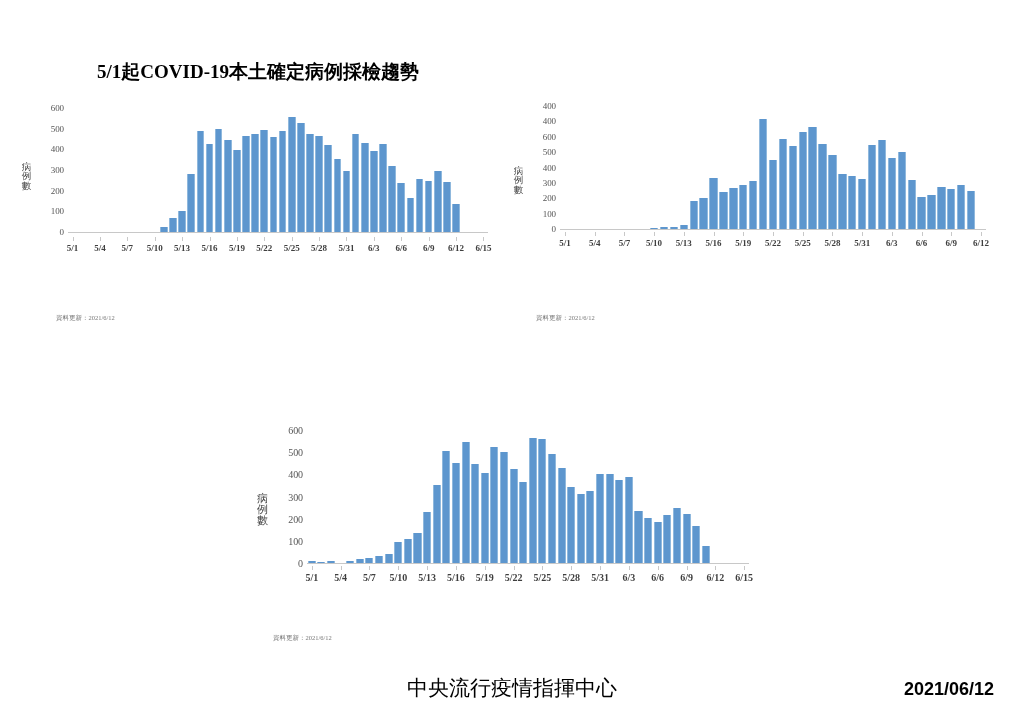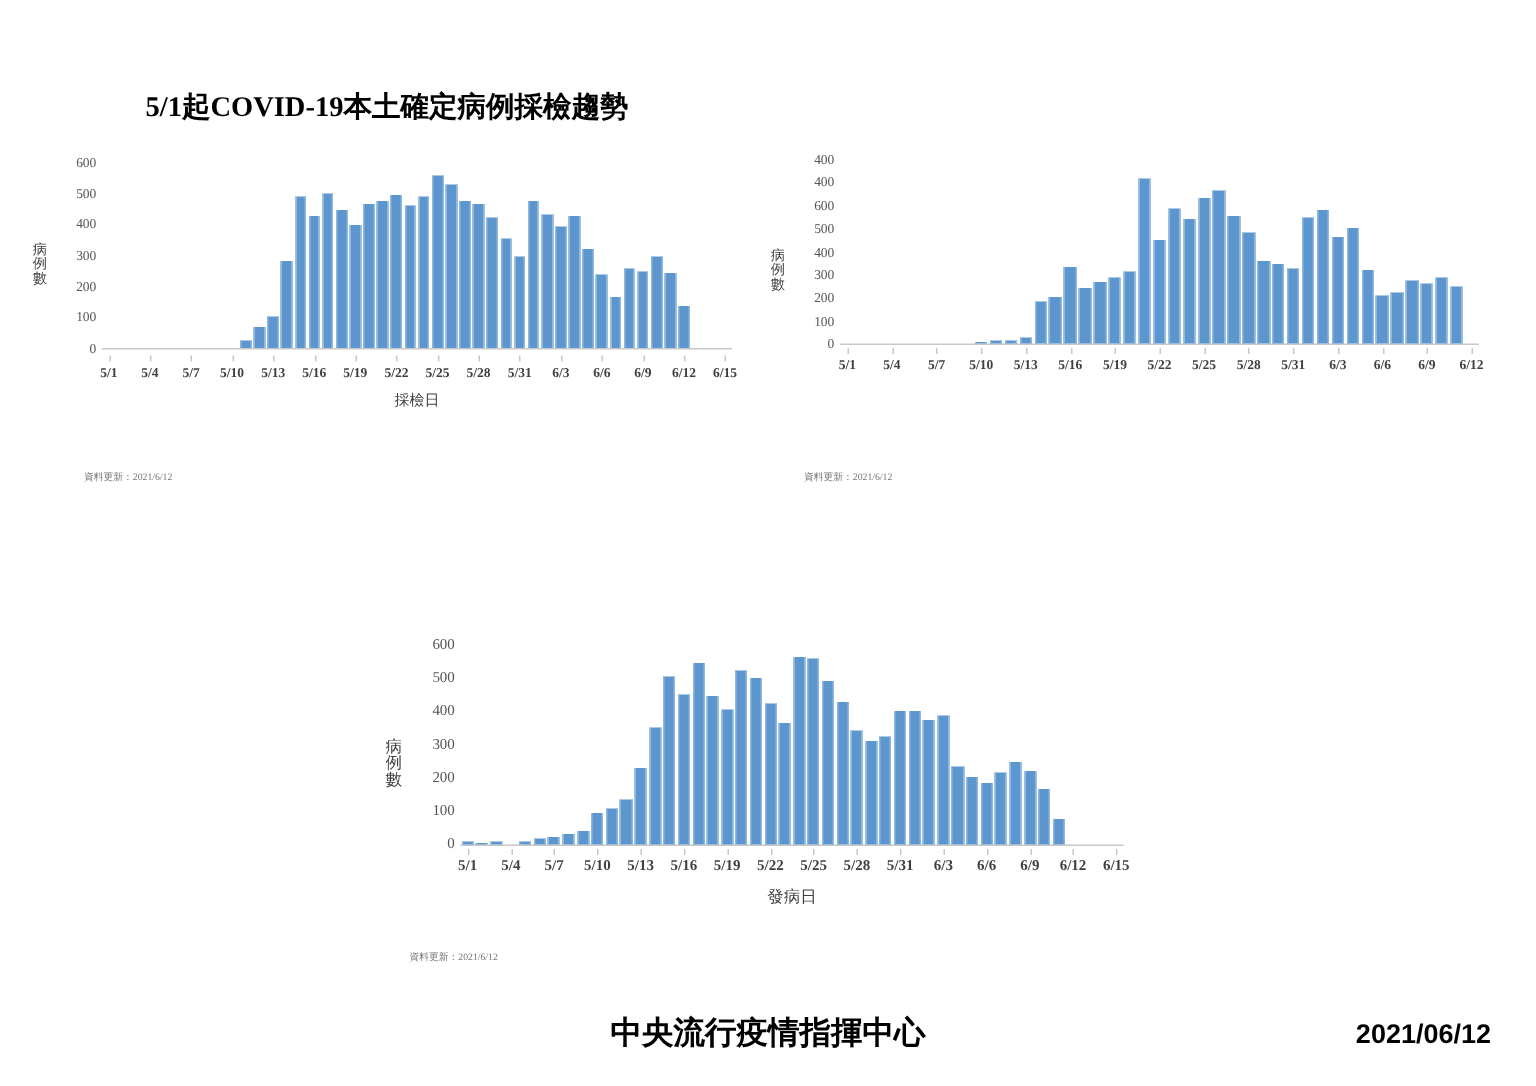--- a/index.html
+++ b/index.html
@@ -139,21 +139,21 @@
   }
 
   
   .footer-org {
     position: absolute;
     left: 0;
     right: 0;
     bottom: 22px;
     text-align: center;
     font-size: 21px;
-    font-weight: 700;
+    font-weight: 400;
     color: #000;
   }
   .footer-date {
     position: absolute;
     right: 30px;
     bottom: 24px;
     font-size: 18px;
     font-weight: 700;
     color: #000;
   }
@@ -240,21 +240,20 @@
           <div class="xtick-mark" style="left: 305.87px; top: -4px; height: 4px; background: rgb(200, 200, 200);"></div>
           <div class="xtick" style="font-size: 9px; left: 333.261px; top: 2px;">6/6</div>
           <div class="xtick-mark" style="left: 333.261px; top: -4px; height: 4px; background: rgb(200, 200, 200);"></div>
           <div class="xtick" style="font-size: 9px; left: 360.652px; top: 2px;">6/9</div>
           <div class="xtick-mark" style="left: 360.652px; top: -4px; height: 4px; background: rgb(200, 200, 200);"></div>
           <div class="xtick" style="font-size: 9px; left: 388.043px; top: 2px;">6/12</div>
           <div class="xtick-mark" style="left: 388.043px; top: -4px; height: 4px; background: rgb(200, 200, 200);"></div>
           <div class="xtick" style="font-size: 9px; left: 415.435px; top: 2px;">6/15</div>
           <div class="xtick-mark" style="left: 415.435px; top: -4px; height: 4px; background: rgb(200, 200, 200);"></div>
         </div>
-      <div class="xaxis-title" style="left:50px; right:10px; top:160px;">採檢日</div>
     </div>
   </div>
   <div class="note" style="left:38px; top:252px;">資料更新：2021/6/12</div>
 </div>
 
 <div class="panel" id="panel-1" style="left:510px; top:58px; width:490px; height:270px;">
   <div class="chart-area" style="position:absolute; left:0; top:40px; width:490px; height:190px;">
     <div class="plot-wrap">
       <div class="yaxis-title" style="left:2px; top:44%;">病例數</div>
       <div class="ytick-col" style="left:16px; width:30px; top:8px; bottom:58px;">
@@ -429,20 +428,19 @@
           <div class="xtick-mark" style="left: 321.891px; top: -4px; height: 4px; background: rgb(200, 200, 200);"></div>
           <div class="xtick" style="font-size: 10px; left: 350.717px; top: 2px;">6/6</div>
           <div class="xtick-mark" style="left: 350.717px; top: -4px; height: 4px; background: rgb(200, 200, 200);"></div>
           <div class="xtick" style="font-size: 10px; left: 379.543px; top: 2px;">6/9</div>
           <div class="xtick-mark" style="left: 379.543px; top: -4px; height: 4px; background: rgb(200, 200, 200);"></div>
           <div class="xtick" style="font-size: 10px; left: 408.37px; top: 2px;">6/12</div>
           <div class="xtick-mark" style="left: 408.37px; top: -4px; height: 4px; background: rgb(200, 200, 200);"></div>
           <div class="xtick" style="font-size: 10px; left: 437.196px; top: 2px;">6/15</div>
           <div class="xtick-mark" style="left: 437.196px; top: -4px; height: 4px; background: rgb(200, 200, 200);"></div>
         </div>
-      <div class="xaxis-title" style="left:62px; right:16px; top:168px; font-size:11px;">發病日</div>
     </div>
   </div>
   <div class="note" style="left:28px; top:264px;">資料更新：2021/6/12</div>
 </div>
 
 <div class="footer-org">中央流行疫情指揮中心</div>
 <div class="footer-date">2021/06/12</div>
 
 </body></html>

